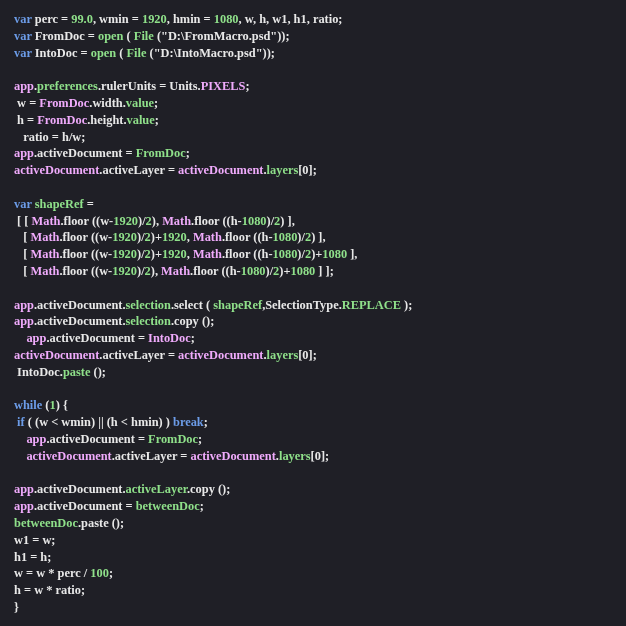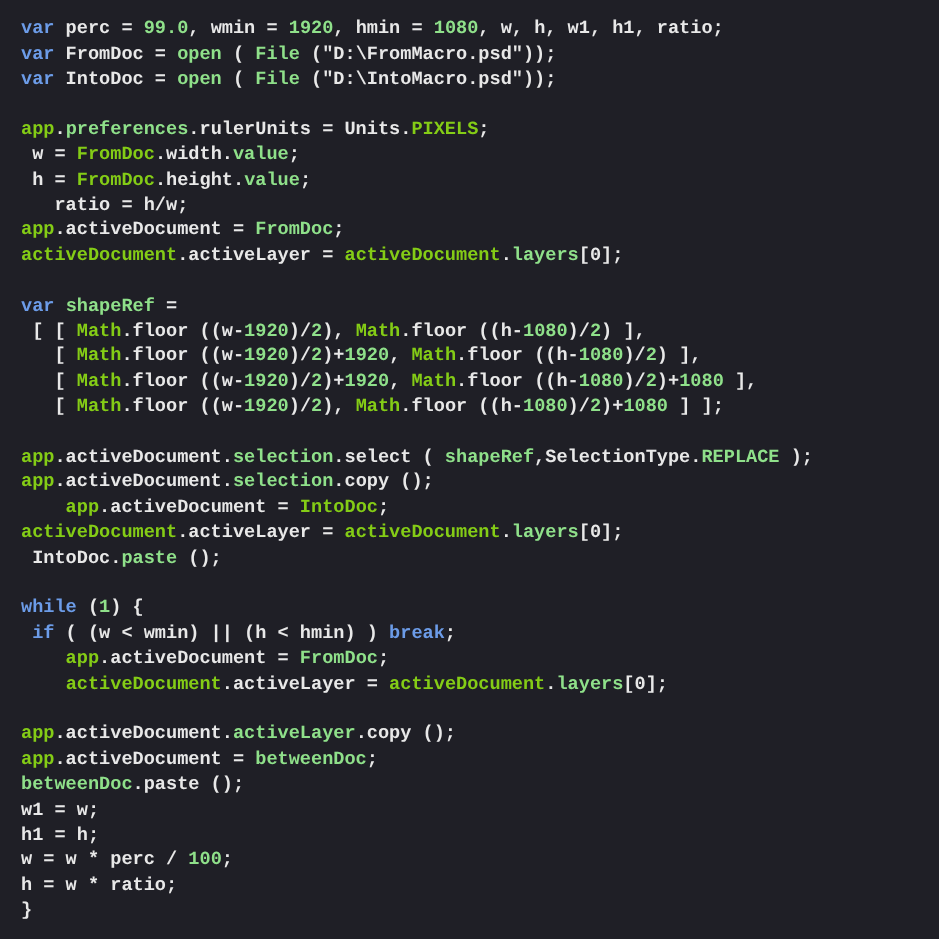--- a/index.html
+++ b/index.html
@@ -10,37 +10,37 @@
   #root {
     width: 626px;
     height: 626px;
     background: #1f1f26;
     overflow: hidden;
     position: relative;
     box-sizing: border-box;
     padding: 11px 0 0 0;
   }
   #code {
-    font-family: Liberation Mono, monospace;
+    font-family: Liberation Serif, serif;
     font-size: 12.4px;
     line-height: 16.8px;
     white-space: pre;
     letter-spacing: 0px;
     padding-left: 14px;
     font-weight: bold;
   }
   .ln {
     height: 16.8px;
     white-space: pre;
     color: #e8e8e8;
   }
   .ln.blank { color: transparent; }
   
   .kw   { color: #6c9ce8; }  
-  .blu  { color: #84cc16; }  
+  .blu  { color: #f0abfc; }  
   .grn  { color: #8fe08a; }  
   .wht  { color: #e8e8e8; }  
 </style>
 </head>
 <body>
 
 <div id="root">
   <div id="code"><div class="ln"><span class="kw">var</span><span class="wht"> perc = </span><span class="grn">99.0</span><span class="wht">, wmin = </span><span class="grn">1920</span><span class="wht">, hmin = </span><span class="grn">1080</span><span class="wht">, w, h, w1, h1, ratio;</span></div><div class="ln"><span class="kw">var</span><span class="wht"> FromDoc = </span><span class="grn">open</span><span class="wht"> ( </span><span class="grn">File</span><span class="wht"> ("D:\FromMacro.psd"));</span></div><div class="ln"><span class="kw">var</span><span class="wht"> IntoDoc = </span><span class="grn">open</span><span class="wht"> ( </span><span class="grn">File</span><span class="wht"> ("D:\IntoMacro.psd"));</span></div><div class="ln blank">&nbsp;</div><div class="ln"><span class="blu">app</span><span class="wht">.</span><span class="grn">preferences</span><span class="wht">.rulerUnits = Units.</span><span class="blu">PIXELS</span><span class="wht">;</span></div><div class="ln"><span class="wht"> w = </span><span class="blu">FromDoc</span><span class="wht">.width.</span><span class="grn">value</span><span class="wht">;</span></div><div class="ln"><span class="wht"> h = </span><span class="blu">FromDoc</span><span class="wht">.height.</span><span class="grn">value</span><span class="wht">;</span></div><div class="ln"><span class="wht">   ratio = h/w;</span></div><div class="ln"><span class="blu">app</span><span class="wht">.activeDocument = </span><span class="grn">FromDoc</span><span class="wht">;</span></div><div class="ln"><span class="blu">activeDocument</span><span class="wht">.activeLayer = </span><span class="blu">activeDocument</span><span class="wht">.</span><span class="grn">layers</span><span class="wht">[0];</span></div><div class="ln blank">&nbsp;</div><div class="ln"><span class="kw">var</span><span class="wht"> </span><span class="grn">shapeRef</span><span class="wht"> =</span></div><div class="ln"><span class="wht"> [ [ </span><span class="blu">Math</span><span class="wht">.floor ((w-</span><span class="grn">1920</span><span class="wht">)/</span><span class="grn">2</span><span class="wht">), </span><span class="blu">Math</span><span class="wht">.floor ((h-</span><span class="grn">1080</span><span class="wht">)/</span><span class="grn">2</span><span class="wht">) ],</span></div><div class="ln"><span class="wht">   [ </span><span class="blu">Math</span><span class="wht">.floor ((w-</span><span class="grn">1920</span><span class="wht">)/</span><span class="grn">2</span><span class="wht">)+</span><span class="grn">1920</span><span class="wht">, </span><span class="blu">Math</span><span class="wht">.floor ((h-</span><span class="grn">1080</span><span class="wht">)/</span><span class="grn">2</span><span class="wht">) ],</span></div><div class="ln"><span class="wht">   [ </span><span class="blu">Math</span><span class="wht">.floor ((w-</span><span class="grn">1920</span><span class="wht">)/</span><span class="grn">2</span><span class="wht">)+</span><span class="grn">1920</span><span class="wht">, </span><span class="blu">Math</span><span class="wht">.floor ((h-</span><span class="grn">1080</span><span class="wht">)/</span><span class="grn">2</span><span class="wht">)+</span><span class="grn">1080</span><span class="wht"> ],</span></div><div class="ln"><span class="wht">   [ </span><span class="blu">Math</span><span class="wht">.floor ((w-</span><span class="grn">1920</span><span class="wht">)/</span><span class="grn">2</span><span class="wht">), </span><span class="blu">Math</span><span class="wht">.floor ((h-</span><span class="grn">1080</span><span class="wht">)/</span><span class="grn">2</span><span class="wht">)+</span><span class="grn">1080</span><span class="wht"> ] ];</span></div><div class="ln blank">&nbsp;</div><div class="ln"><span class="blu">app</span><span class="wht">.activeDocument.</span><span class="grn">selection</span><span class="wht">.select ( </span><span class="grn">shapeRef</span><span class="wht">,SelectionType.</span><span class="grn">REPLACE</span><span class="wht"> );</span></div><div class="ln"><span class="blu">app</span><span class="wht">.activeDocument.</span><span class="grn">selection</span><span class="wht">.copy ();</span></div><div class="ln"><span class="blu">    app</span><span class="wht">.activeDocument = </span><span class="blu">IntoDoc</span><span class="wht">;</span></div><div class="ln"><span class="blu">activeDocument</span><span class="wht">.activeLayer = </span><span class="blu">activeDocument</span><span class="wht">.</span><span class="grn">layers</span><span class="wht">[0];</span></div><div class="ln"><span class="wht"> IntoDoc.</span><span class="grn">paste</span><span class="wht"> ();</span></div><div class="ln blank">&nbsp;</div><div class="ln"><span class="kw">while</span><span class="wht"> (</span><span class="grn">1</span><span class="wht">) {</span></div><div class="ln"><span class="wht"> </span><span class="kw">if</span><span class="wht"> ( (w &lt; wmin) || (h &lt; hmin) ) </span><span class="kw">break</span><span class="wht">;</span></div><div class="ln"><span class="blu">    app</span><span class="wht">.activeDocument = </span><span class="grn">FromDoc</span><span class="wht">;</span></div><div class="ln"><span class="wht">    </span><span class="blu">activeDocument</span><span class="wht">.activeLayer = </span><span class="blu">activeDocument</span><span class="wht">.</span><span class="grn">layers</span><span class="wht">[0];</span></div><div class="ln blank">&nbsp;</div><div class="ln"><span class="blu">app</span><span class="wht">.activeDocument.</span><span class="grn">activeLayer</span><span class="wht">.copy ();</span></div><div class="ln"><span class="blu">app</span><span class="wht">.activeDocument = </span><span class="grn">betweenDoc</span><span class="wht">;</span></div><div class="ln"><span class="grn">betweenDoc</span><span class="wht">.paste ();</span></div><div class="ln"><span class="wht">w1 = w;</span></div><div class="ln"><span class="wht">h1 = h;</span></div><div class="ln"><span class="wht">w = w * perc / </span><span class="grn">100</span><span class="wht">;</span></div><div class="ln"><span class="wht">h = w * ratio;</span></div><div class="ln"><span class="wht">}</span></div></div>
 </div>
 

